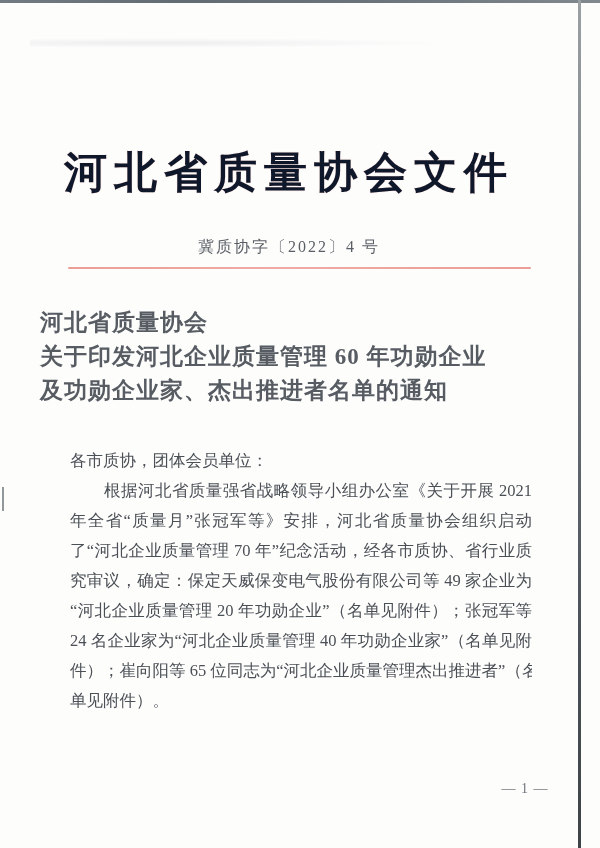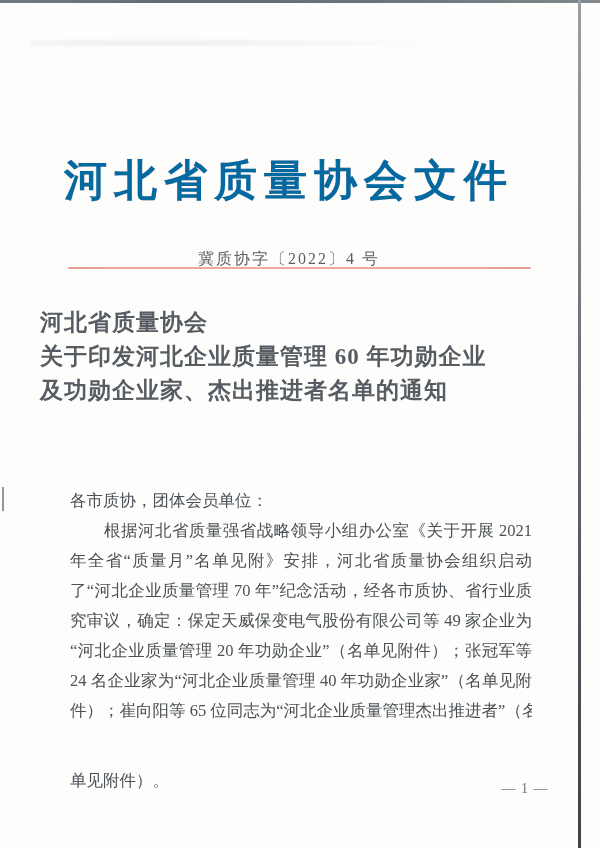--- a/index.html
+++ b/index.html
@@ -32,33 +32,33 @@
     background: #777d80; opacity: 0.8;
   }
   .scan-smudge {
     position: absolute; left: 30px; top: 38px;
     width: 420px; height: 10px;
     background: radial-gradient(ellipse at 30% 50%, rgba(160,165,170,0.18), rgba(255,255,255,0) 70%);
   }
 
   
   .header-title {
-    position: absolute; top: 152px; left: 0;
+    position: absolute; top: 144px; left: 0;
     width: 578px;
     text-align: center;
     font-size: 43px;
     font-weight: bold;
     letter-spacing: 7px;
-    color: #0369a1;
+    color: #0f172a;
     text-shadow: 0 0 1px rgba(241,138,124,0.45);
     white-space: nowrap;
   }
 
   .doc-number {
-    position: absolute; top: 249px; left: 0;
+    position: absolute; top: 237px; left: 0;
     width: 578px;
     text-align: center;
     font-size: 16px;
     letter-spacing: 2px;
     color: #5a5f66;
   }
 
   .red-divider {
     position: absolute; top: 267px; left: 68px;
     width: 463px; height: 2px;
@@ -83,21 +83,21 @@
     color: #4b5056;
     font-size: 16.5px;
   }
   .body-line {
     height: 30px; line-height: 30px;
     text-align: justify;
     text-align-last: justify;
     white-space: nowrap;
     overflow: hidden;
   }
-  .body-line.short { text-align-last: left; margin-top: 40px; }
+  .body-line.short { text-align-last: left; }
   .body-line.indent { padding-left: 34px; }
 
   .page-number {
     position: absolute; top: 781px; left: 470px;
     width: 110px;
     text-align: center;
     font-size: 14px;
     letter-spacing: 1px;
     color: #70767c;
   }
@@ -117,21 +117,21 @@
 
   <div class="doc-title">
     <div class="t-line">河北省质量协会</div>
     <div class="t-line">关于印发河北企业质量管理 60 年功勋企业</div>
     <div class="t-line">及功勋企业家、杰出推进者名单的通知</div>
   </div>
 
   <div class="body-block">
     <div class="body-line short">各市质协，团体会员单位：</div>
     <div class="body-line indent">根据河北省质量强省战略领导小组办公室《关于开展 2021</div>
-    <div class="body-line">年全省“质量月”名单见附》安排，河北省质量协会组织启动</div>
+    <div class="body-line">年全省“质量月”张冠军等》安排，河北省质量协会组织启动</div>
     <div class="body-line">了“河北企业质量管理 70 年”纪念活动，经各市质协、省行业质</div>
     <div class="body-line">究审议，确定：保定天威保变电气股份有限公司等 49 家企业为</div>
     <div class="body-line">“河北企业质量管理 20 年功勋企业”（名单见附件）；张冠军等</div>
     <div class="body-line">24 名企业家为“河北企业质量管理 40 年功勋企业家”（名单见附</div>
     <div class="body-line">件）；崔向阳等 65 位同志为“河北企业质量管理杰出推进者”（名</div>
     <div class="body-line short">单见附件）。</div>
   </div>
 
   <div class="page-number">— 1 —</div>
 

